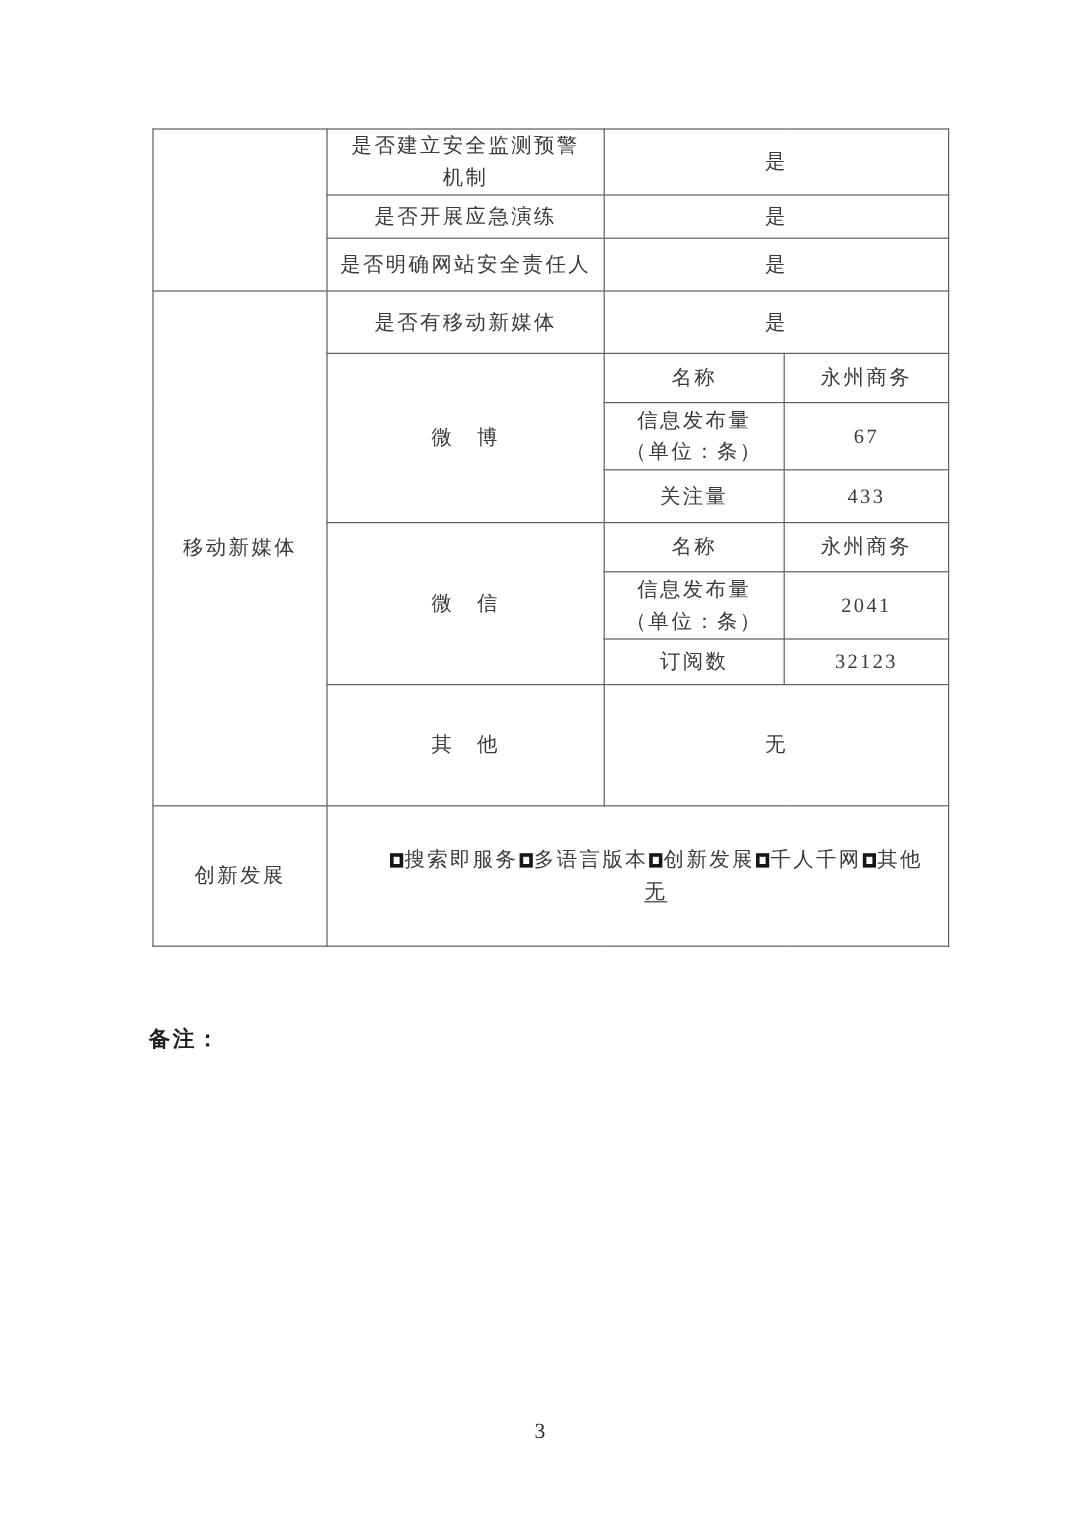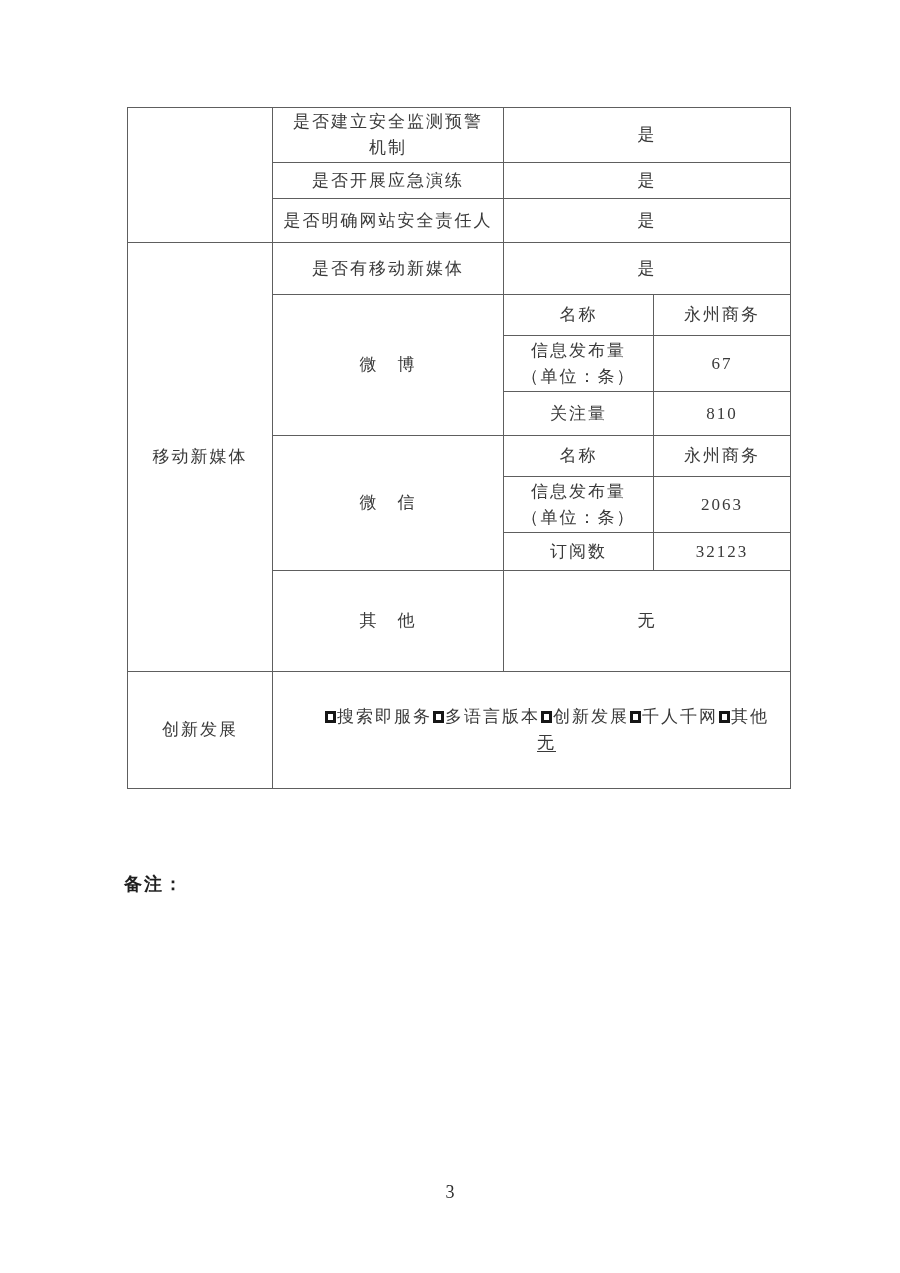--- a/index.html
+++ b/index.html
@@ -58,21 +58,20 @@
     text-underline-offset: 3px;
   }
   .line { display: block; }
   .notes {
     position: absolute;
     left: 124px; top: 854px;
     font-size: 18px;
     font-weight: bold;
     letter-spacing: 2px;
     color: #1f1f1f;
-    margin-top: 18px;
   }
   .page-number {
     position: absolute;
     left: 0; top: 1182px;
     width: 100%;
     text-align: center;
     font-size: 18px;
     color: #2e2e2e;
   }
 </style>
@@ -122,34 +121,34 @@
     </tr>
     <tr class="r6">
       <td>
         <span class="line">信息发布量</span>
         <span class="line">（单位：条）</span>
       </td>
       <td class="num">67</td>
     </tr>
     <tr class="r7">
       <td>关注量</td>
-      <td class="num">810</td>
+      <td class="num">433</td>
     </tr>
 
     <tr class="r8">
       <td rowspan="3">微　信</td>
       <td>名称</td>
       <td class="num">永州商务</td>
     </tr>
     <tr class="r9">
       <td>
         <span class="line">信息发布量</span>
         <span class="line">（单位：条）</span>
       </td>
-      <td class="num">2063</td>
+      <td class="num">2041</td>
     </tr>
     <tr class="r10">
       <td>订阅数</td>
       <td class="num">32123</td>
     </tr>
 
     <tr class="r11">
       <td>其　他</td>
       <td colspan="2">无</td>
     </tr>

